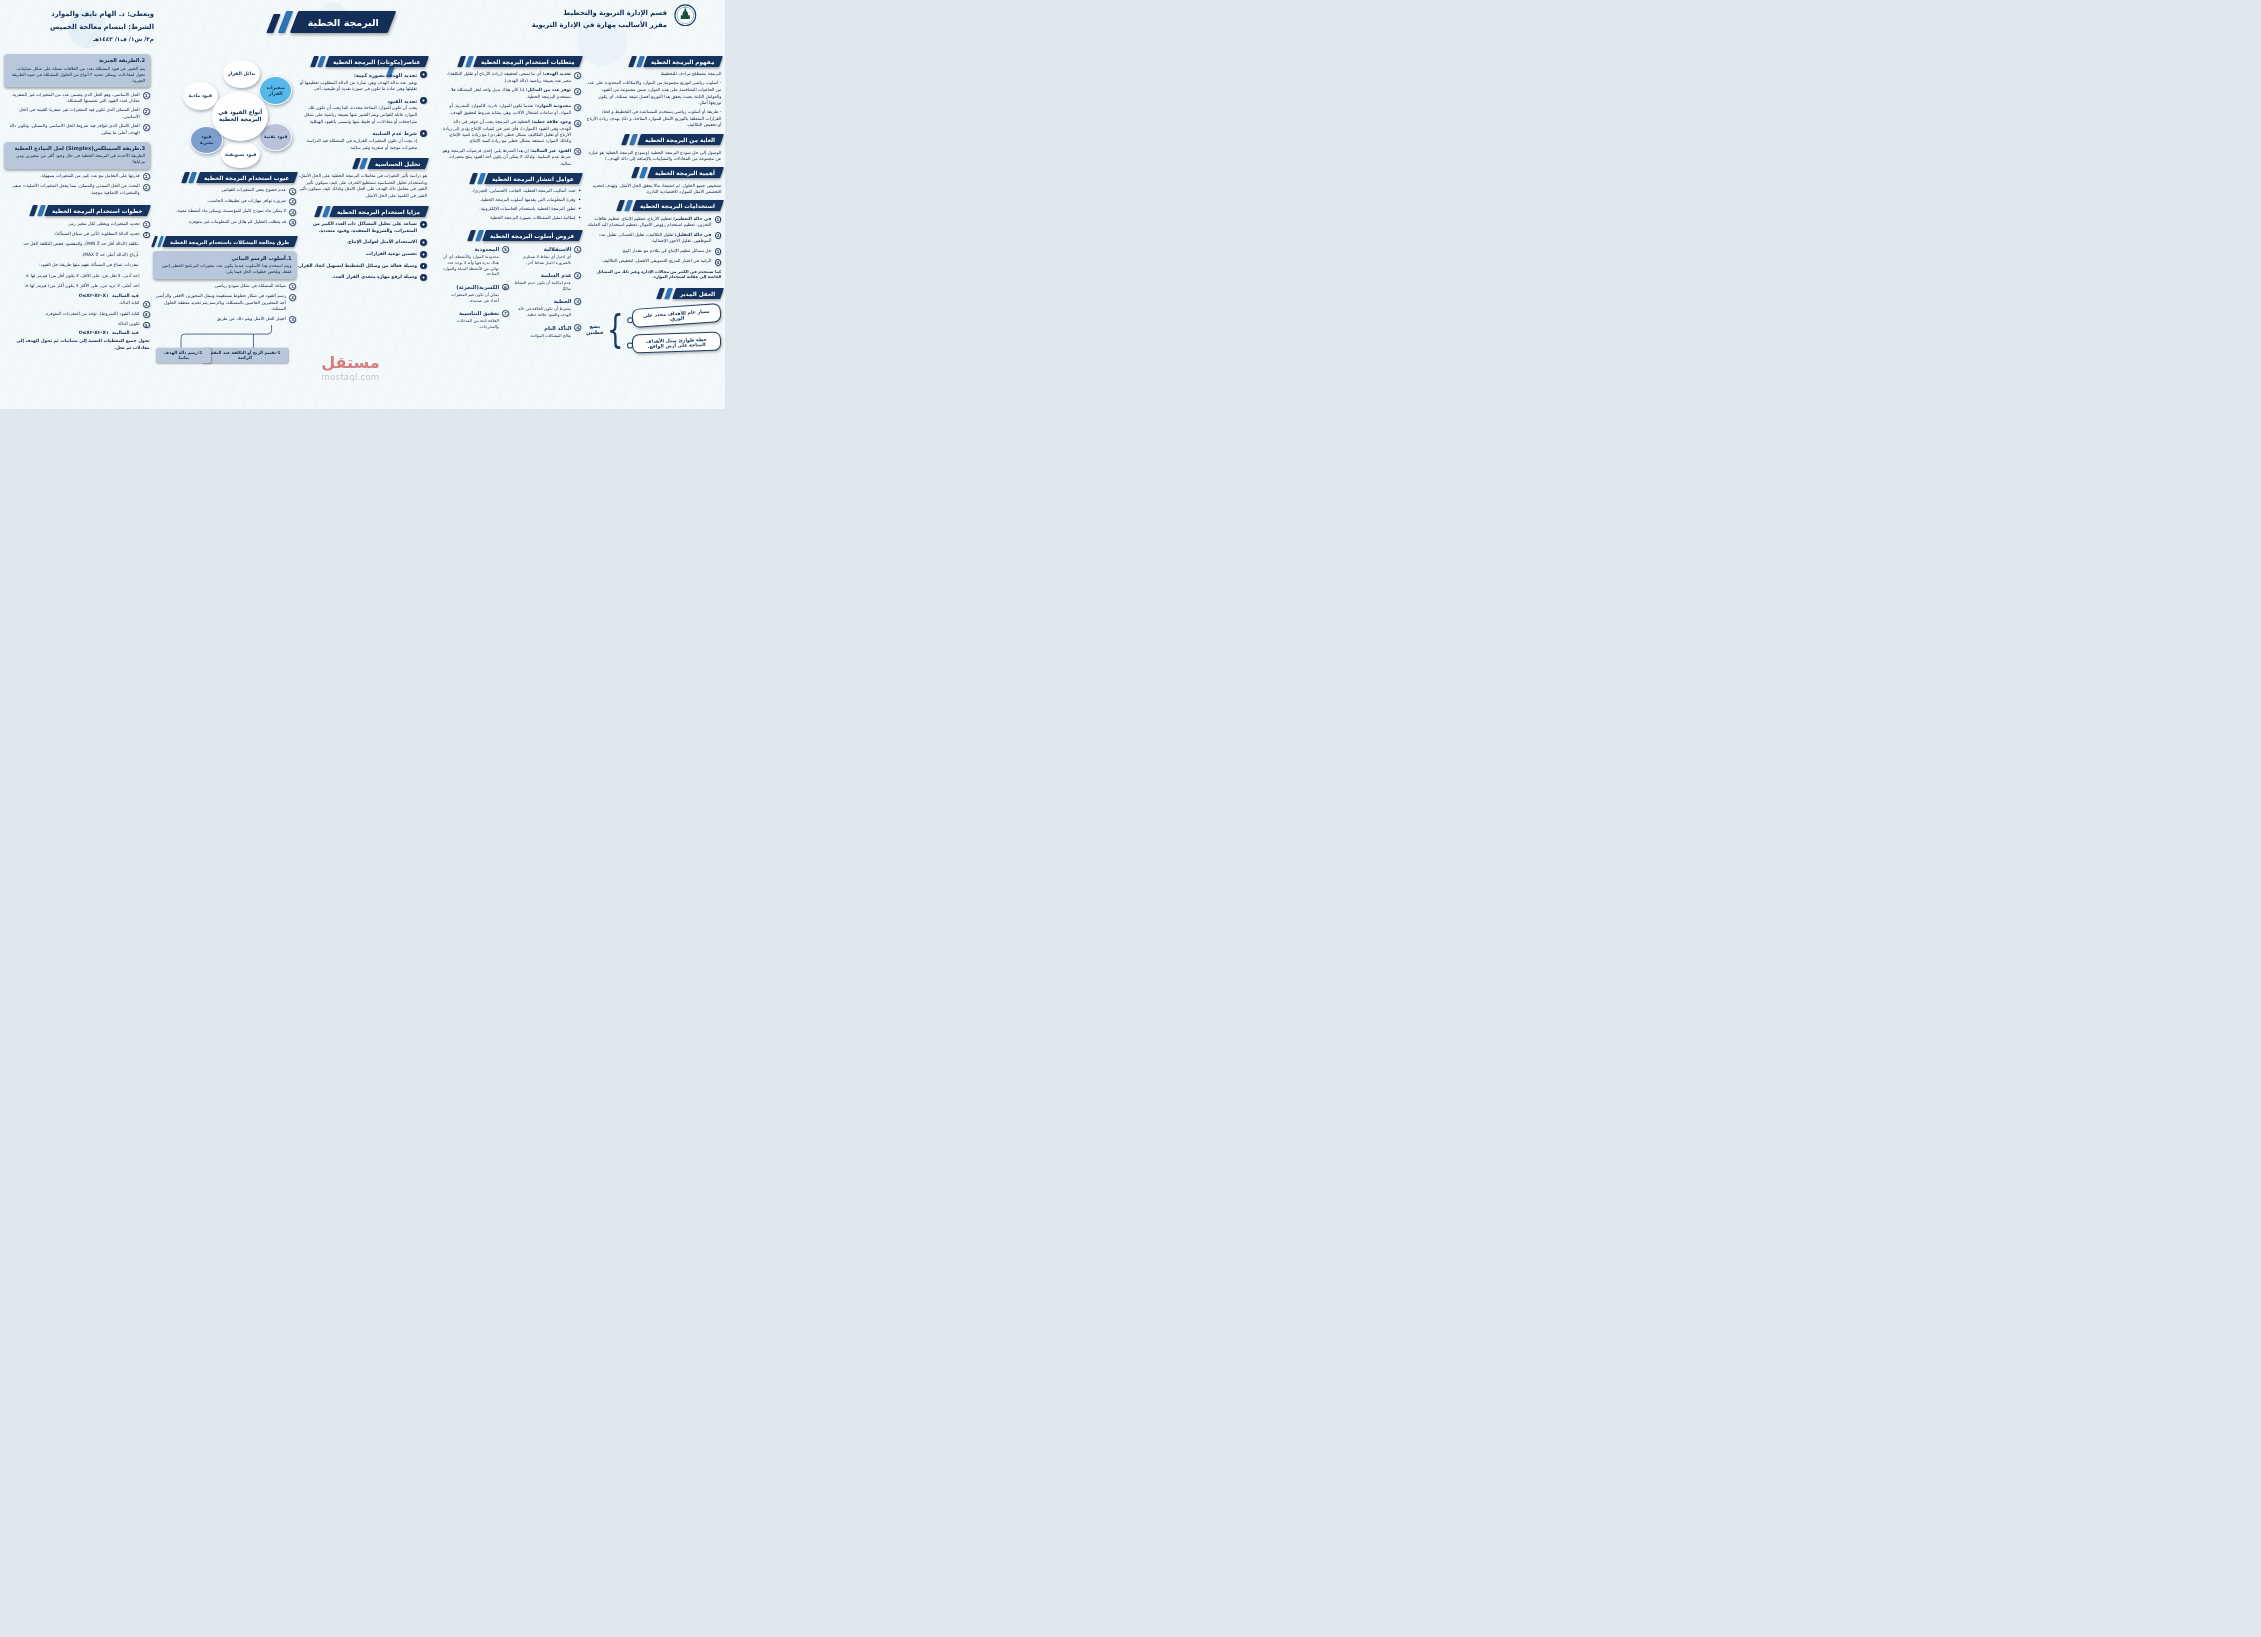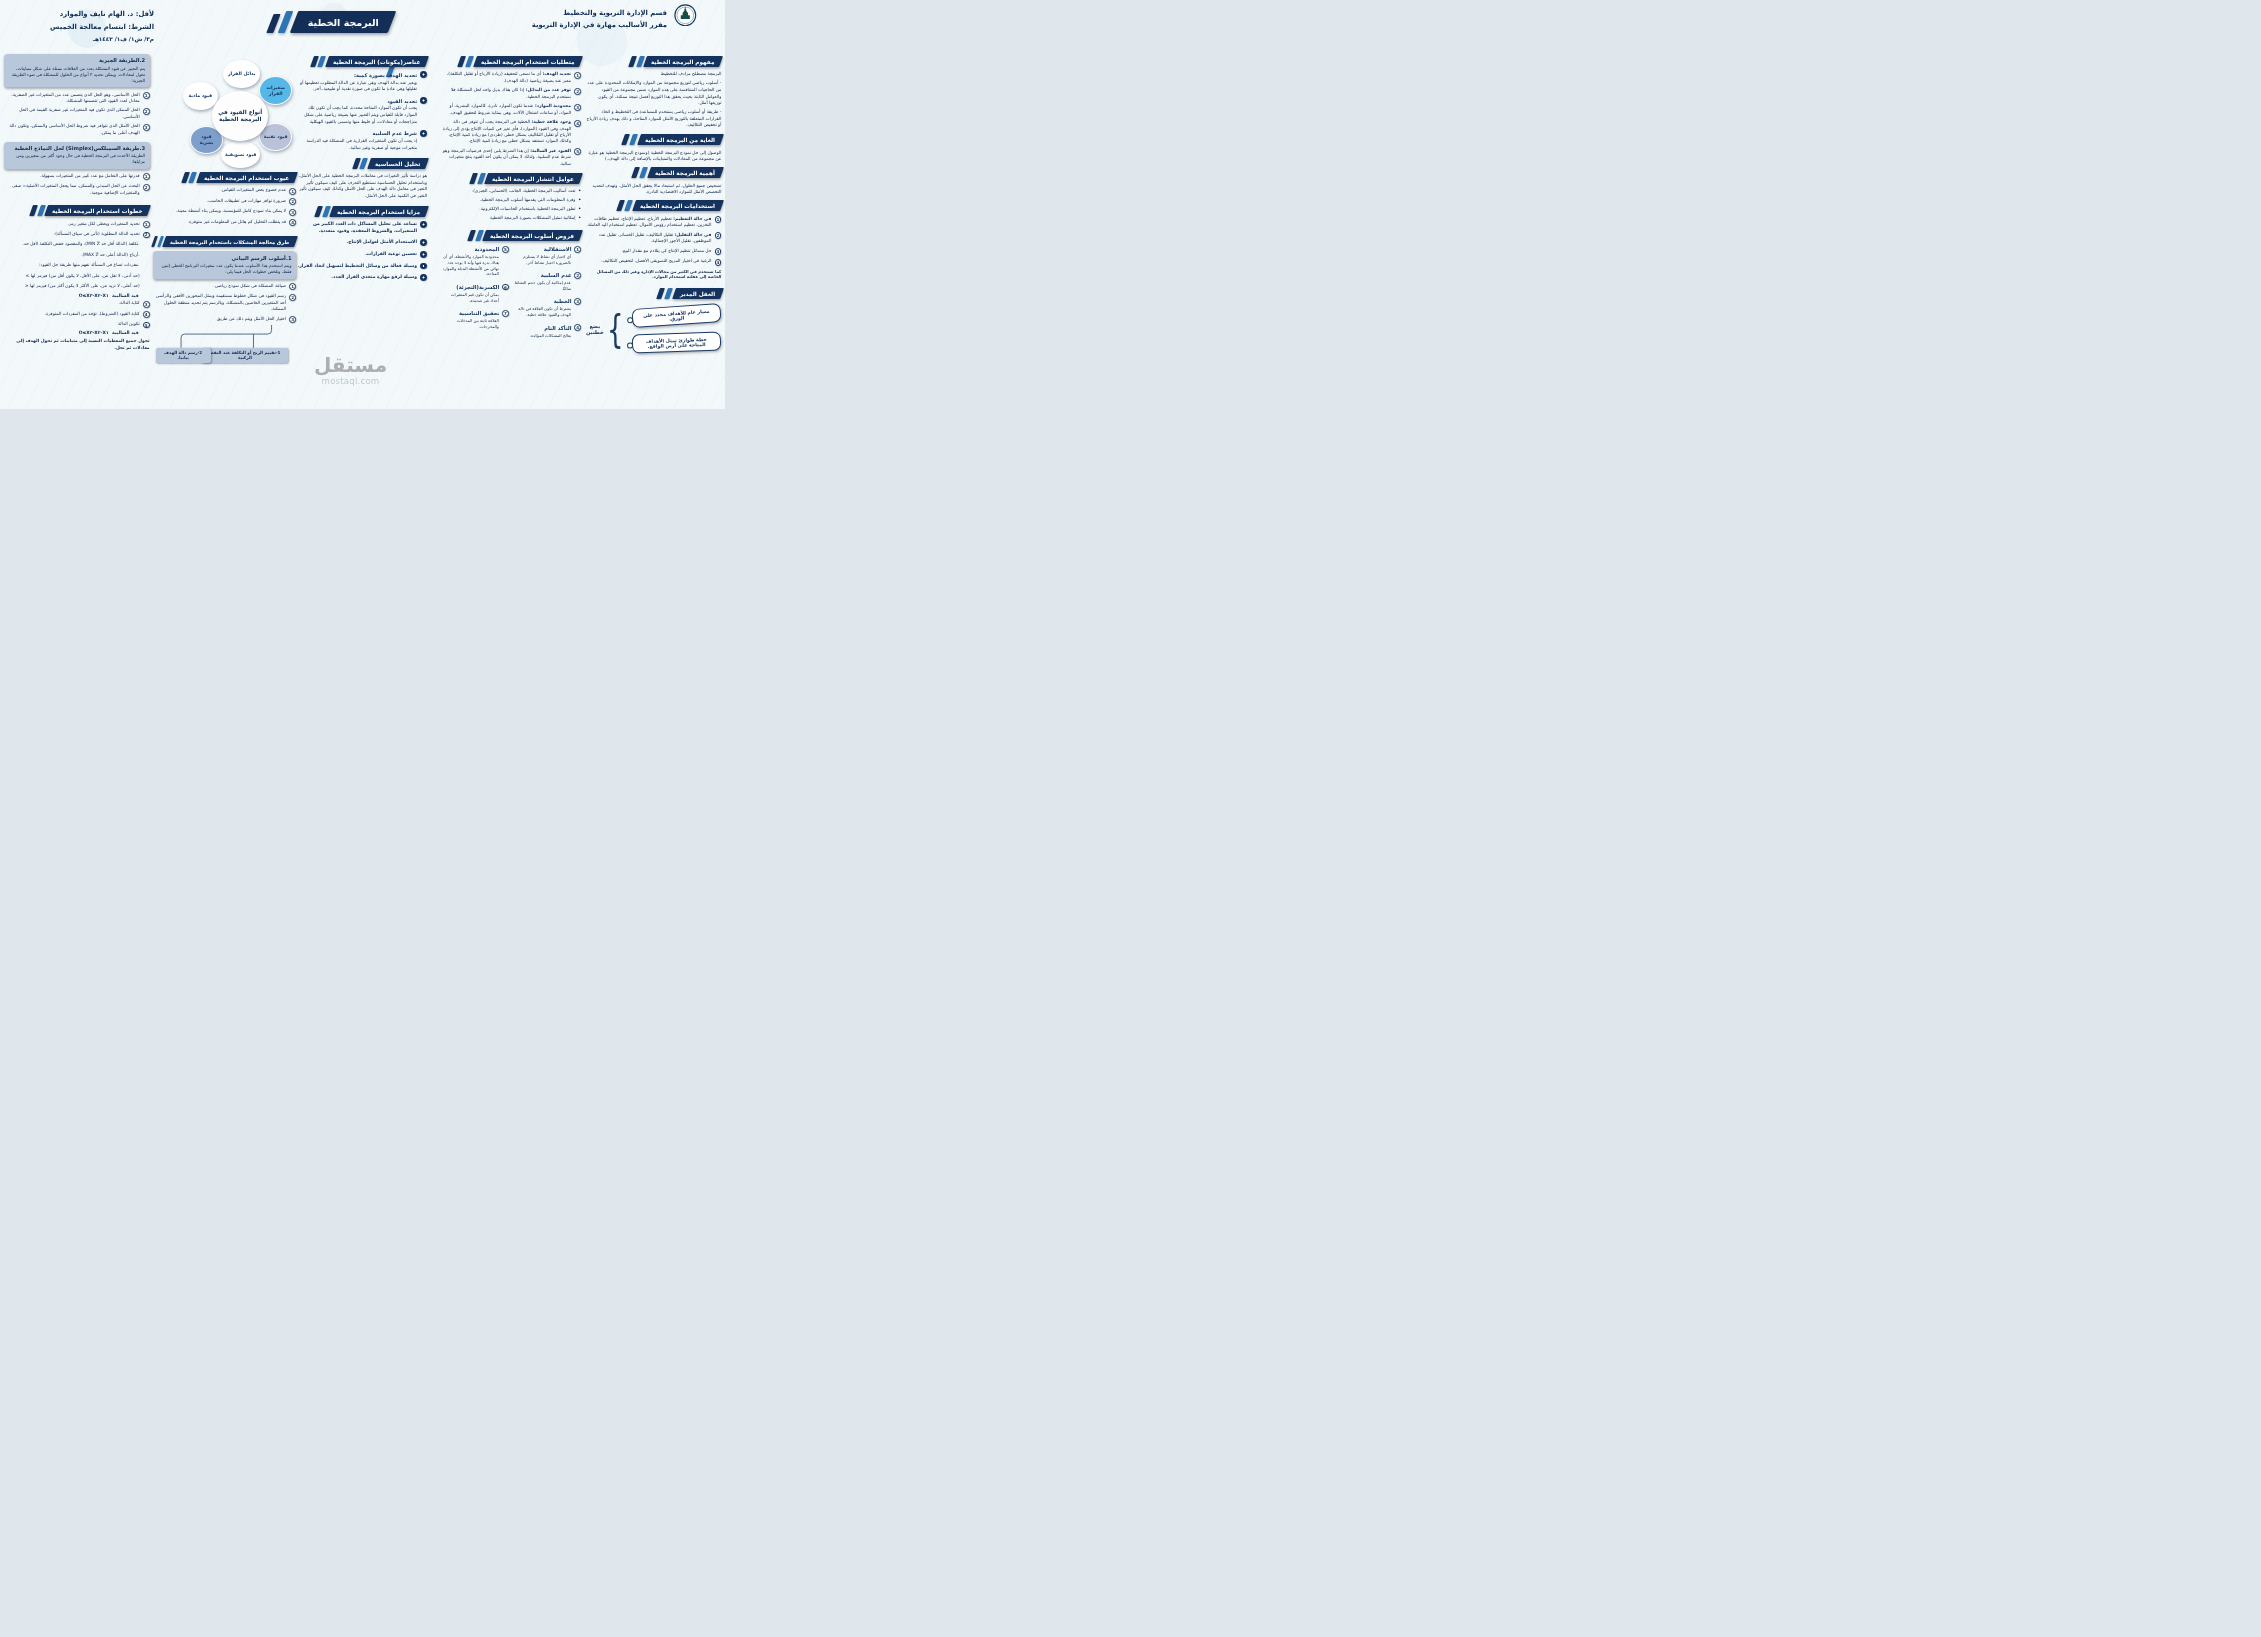--- a/index.html
+++ b/index.html
@@ -126,21 +126,21 @@
           font-size:4.2px; font-weight:700; color:#0e2a50; box-shadow:0.7px 0.9px 1.8px rgba(0,0,0,.3);
           text-align:center; }
   .bbox.b1 { right:8.1px; width:86px; }
   .bbox.b2 { left:2.7px;  width:55px; }
 
   .formula { font-size:4.5px; font-weight:700; color:#0d2c52; margin:1.8px 11px 2.7px 0; }
   .formula .ltr { direction:ltr; unicode-bidi:embed; display:inline-block; margin-right:1.8px; }
 
   
   .wm { position:absolute; left:293px; top:354px; width:115px; text-align:center; opacity:.55; }
-  .wm .ar { font-size:20px; font-weight:700; color:#737373; line-height:1.1; }
+  .wm .ar { font-size:16px; font-weight:700; color:#b91c1c; line-height:1.1; }
   .wm .en { font-size:8.6px; color:#9aa0a8; letter-spacing:0.2px; direction:ltr; }
 </style>
 </head>
 <body>
 
 <div class="canvas">
 
   <div class="logo">
     <svg viewBox="0 0 50 50">
       <circle cx="25" cy="25" r="23" fill="#fff" stroke="#123a63" stroke-width="2.5"></circle>
@@ -157,21 +157,21 @@
   <div class="title-block">
     <div class="title-bar">
       <span>البرمجة الخطية</span>
     </div>
     <i class="tsl a"></i>
     <i class="tsl b"></i>
     <i class="tsl c"></i>
   </div>
   <div class="credits">
     <div>
-      <b>لأقل:</b>
+      <b>ويعطى:</b>
       <span>د. الهام نايف والموارد</span>
     </div>
     <div>
       <b>الشرط:</b>
       <span>ابتسام معالجة الخميس</span>
     </div>
     <div class="code">م٣/ ش١/ ف١/ ١٤٤٣هـ</div>
   </div>
 
   <div class="c c1">

